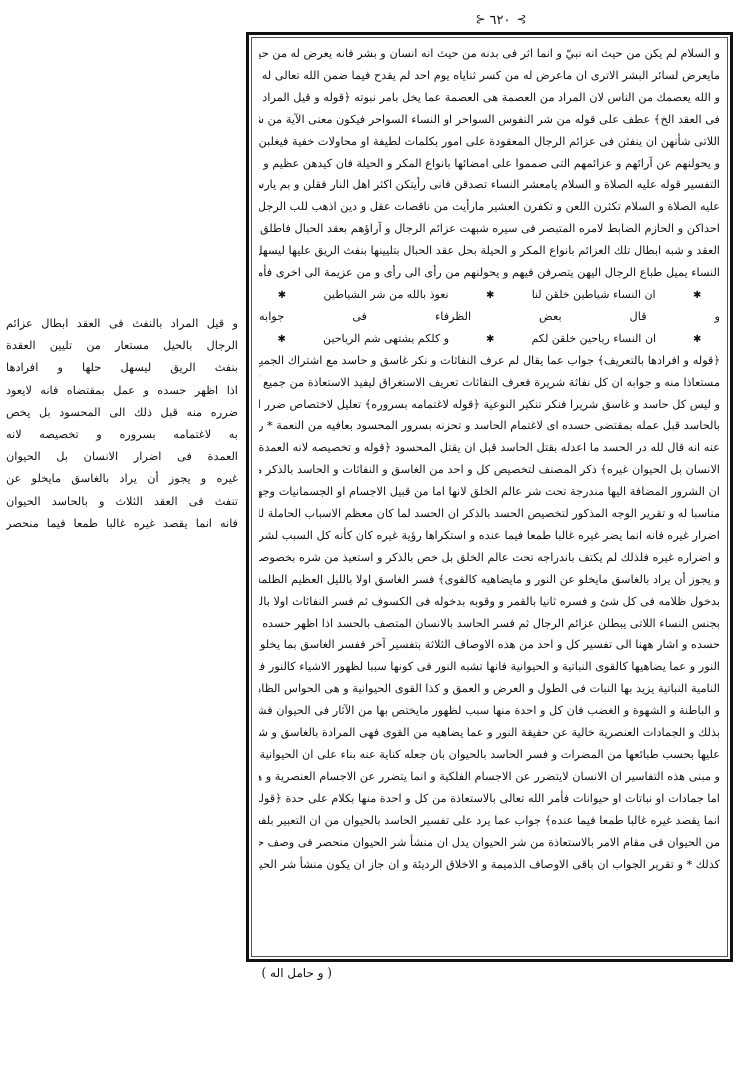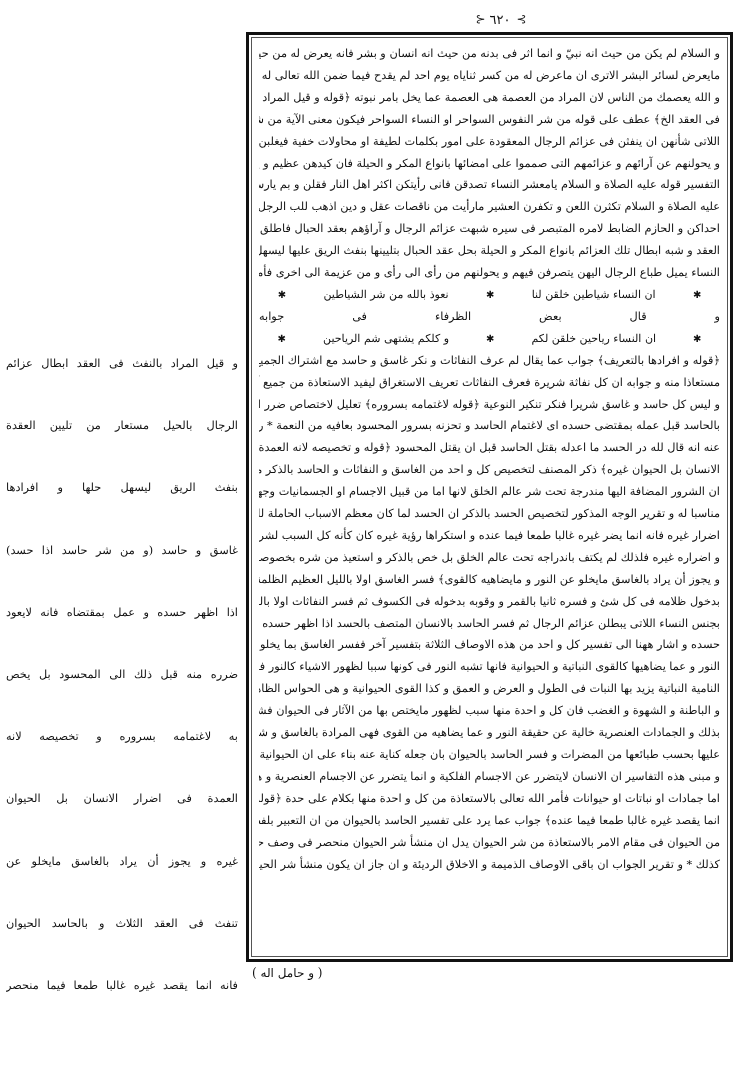--- a/index.html
+++ b/index.html
@@ -22,23 +22,23 @@
     direction: rtl; text-align: justify; text-align-last: justify;
     font-size: 11.3px; line-height: 21.9px; white-space: normal;
   }
   .line { display: block; white-space: nowrap; overflow: hidden; text-align: justify; text-align-last: justify; }
   .verse { display: flex; direction: rtl; justify-content: space-around; font-size: 11px; }
   .verse .star { font-size: 10px; }
   .margin-note {
     position: absolute; left: 6px; top: 313px; width: 232px;
     direction: rtl; font-size: 11.3px; line-height: 22.2px;
   }
-  .margin-note .line { text-align-last: justify; margin-top: 40px; }
+  .margin-note .line { text-align-last: justify; }
   .footer-note {
-    position: absolute; left: 252px; top: 966px; width: 80px; direction: rtl; text-align: left;
+    position: absolute; left: 252px; top: 966px; width: 80px; direction: rtl; text-align: right;
     font-size: 12px;
   }
 </style>
 </head>
 <body>
 
 <div class="page-number">
   <span class="orn">⊱</span>
   <span>٦٢٠</span>
   <span class="orn">⊰</span>
@@ -96,21 +96,20 @@
       <span class="line">انما يقصد غيره غالبا طمعا فيما عنده﴾ جواب عما يرد على تفسير الحاسد بالحيوان من ان التعبير بلفظ الحاسد</span>
       <span class="line">من الحيوان فى مقام الامر بالاستعاذة من شر الحيوان يدل ان منشأ شر الحيوان منحصر فى وصف حسده و ليس</span>
       <span class="line">كذلك * و تقرير الجواب ان باقى الاوصاف الذميمة و الاخلاق الرديئة و ان جاز ان يكون منشأ شر الحيوان</span>
     </div>
 </div>
 
 <div class="margin-note" id="margin-note">
     <span class="line">و قيل المراد بالنفث فى العقد ابطال عزائم</span>
     <span class="line">الرجال بالحيل مستعار من تليين العقدة</span>
     <span class="line">بنفث الريق ليسهل حلها و افرادها</span>
-    <span class="line">غاسق و حاسد (و من شر حاسد اذا حسد)</span>
     <span class="line">اذا اظهر حسده و عمل بمقتضاه فانه لايعود</span>
     <span class="line">ضرره منه قبل ذلك الى المحسود بل يخص</span>
     <span class="line">به لاغتمامه بسروره و تخصيصه لانه</span>
     <span class="line">العمدة فى اضرار الانسان بل الحيوان</span>
     <span class="line">غيره و يجوز أن يراد بالغاسق مايخلو عن</span>
     <span class="line">تنفث فى العقد الثلاث و بالحاسد الحيوان</span>
     <span class="line">فانه انما يقصد غيره غالبا طمعا فيما منحصر</span>
   </div>
 
 <div class="footer-note">( و حامل اله )</div>

